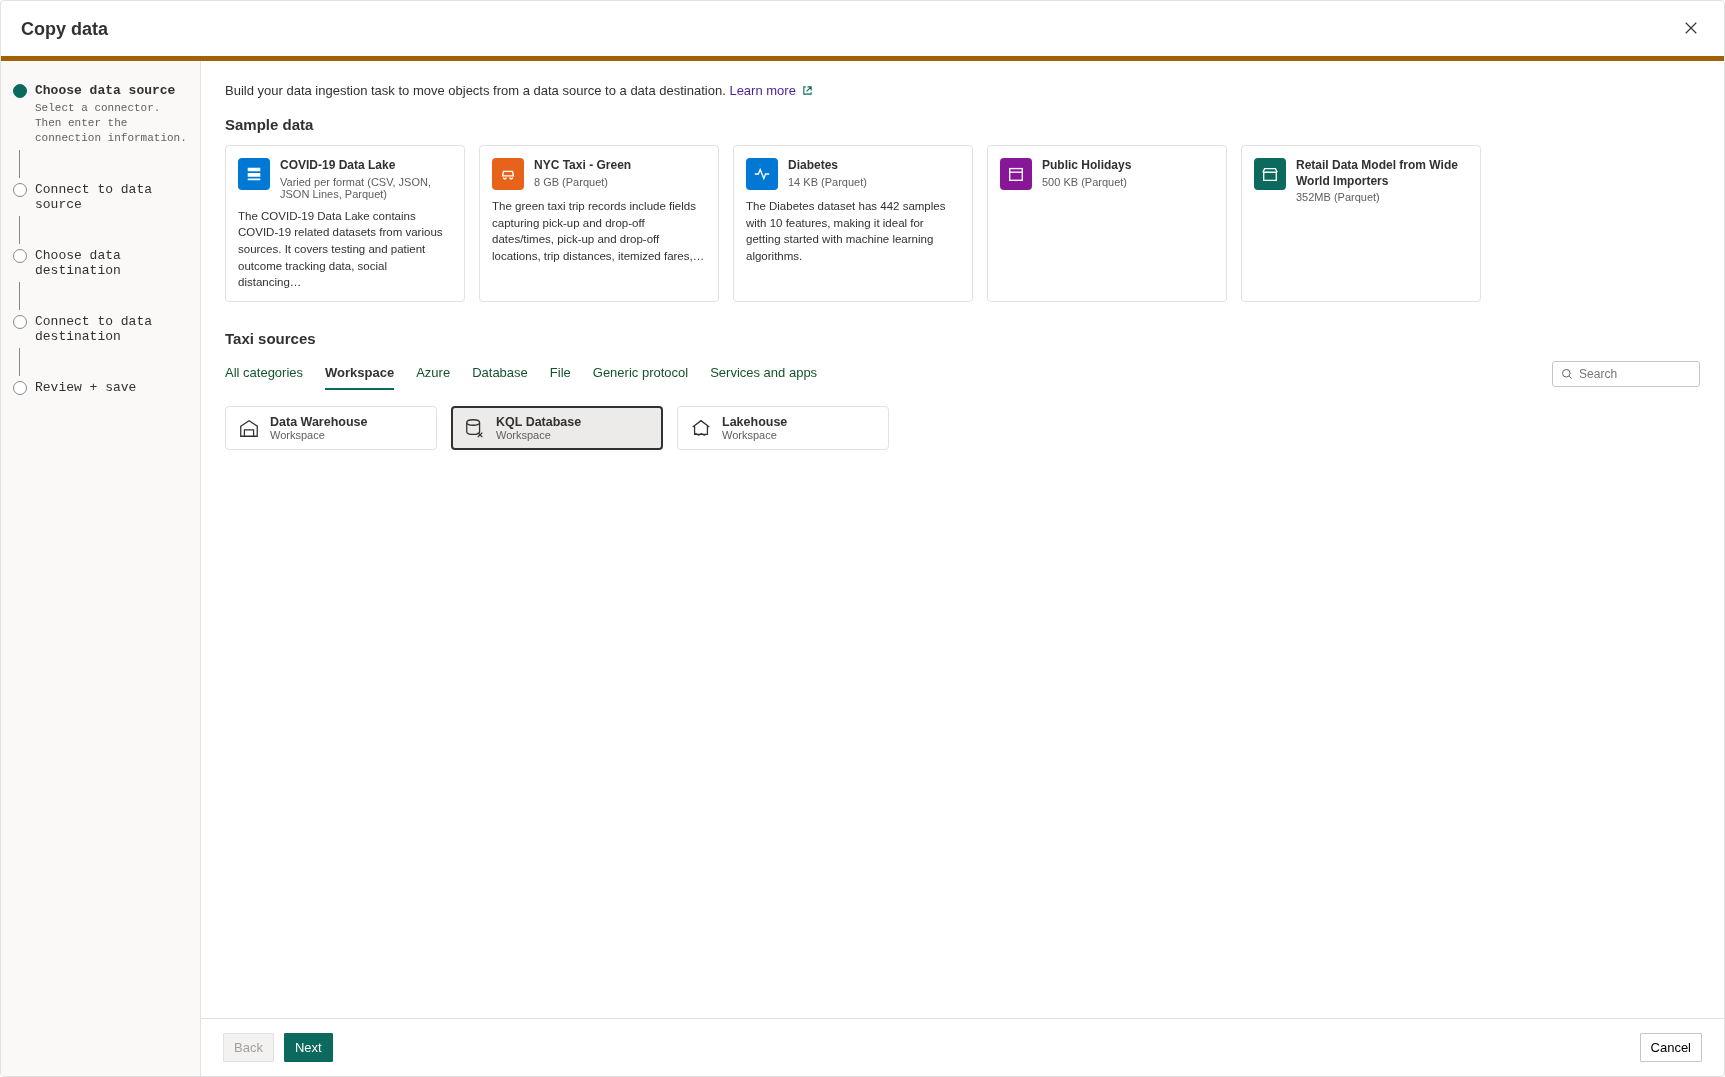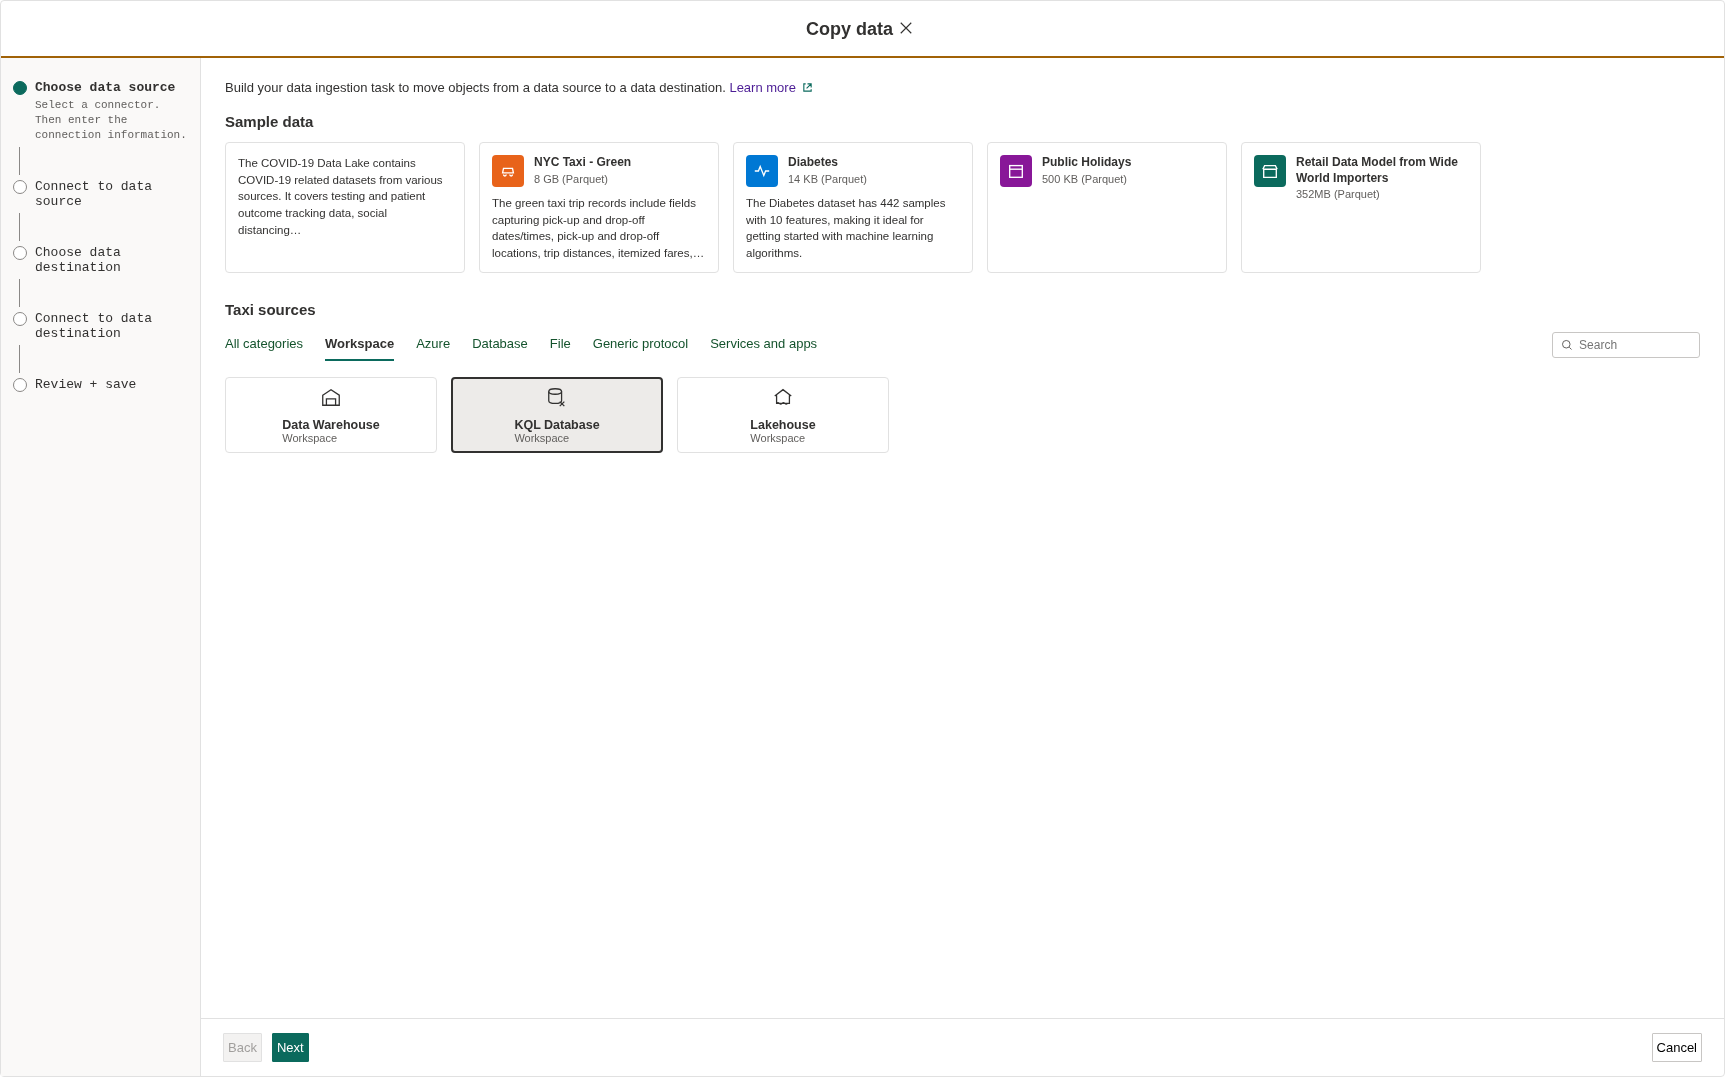--- a/index.html
+++ b/index.html
@@ -1,18 +1,18 @@
 <!DOCTYPE html>
 <html><head>
 <meta charset="utf-8">
 <style>
 * { box-sizing: border-box; margin: 0; padding: 0; }
 body { font-family: "Segoe UI", -apple-system, sans-serif; font-size: 13px; color: #323130; background: #fff; }
 .dialog { width: 1725px; height: 1077px; border: 1px solid #e1e1e1; border-radius: 4px; display: flex; flex-direction: column; position: relative; }
-.header { display: flex; align-items: center; justify-content: center; padding: 14px 20px 12px 20px; border-bottom: 2px solid #a16207; }
+.header { display: flex; align-items: center; justify-content: space-between; padding: 14px 20px 12px 20px; border-bottom: 5px solid #a16207; }
 .header h1 { font-size: 18px; font-weight: 600; }
 .close-btn { background: none; border: none; cursor: pointer; font-size: 18px; color: #323130; padding: 4px 6px; }
 .body { flex: 1; display: flex; overflow: hidden; }
 .sidebar { width: 200px; background: #faf9f8; padding: 22px 12px 12px 12px; border-right: 1px solid #e1e1e1; font-family: Liberation Mono, monospace; }
 .step { display: flex; align-items: flex-start; position: relative; }
 .step-marker { width: 14px; height: 14px; border-radius: 50%; border: 1.5px solid #8a8886; background: #fff; margin-right: 8px; margin-top: 1px; flex-shrink: 0; }
 .step.active .step-marker { background: #0b6a5d; border-color: #0b6a5d; }
 .step-label { font-size: 13px; color: #323130; }
 .step.active .step-label { font-weight: 600; }
 .step-sub { font-size: 11px; color: #605e5c; margin-top: 3px; line-height: 1.35; }
@@ -36,28 +36,28 @@
 .card-meta { font-size: 11px; color: #605e5c; margin-top: 2px; }
 .card-desc { font-size: 11.5px; color: #323130; line-height: 1.45; }
 .tabs-row { display: flex; align-items: center; justify-content: space-between; margin-bottom: 16px; }
 .tabs { display: flex; gap: 22px; }
 .tab { font-size: 13px; color: #14532d; padding: 6px 0 8px 0; cursor: pointer; border-bottom: 2px solid transparent; }
 .tab.active { color: #323130; font-weight: 600; border-bottom-color: #0b6a5d; }
 .search-box { display: flex; align-items: center; border: 1px solid #c8c6c4; border-radius: 3px; padding: 5px 8px; width: 148px; }
 .search-box svg { width: 14px; height: 14px; fill: #605e5c; margin-right: 6px; }
 .search-box input { border: none; outline: none; font-size: 12px; width: 100%; }
 .ds-grid { display: flex; flex-wrap: wrap; gap: 14px; }
-.ds-card { width: 212px; border: 1px solid #e1e1e1; border-radius: 4px; padding: 8px 12px; display: flex; align-items: center; gap: 10px; cursor: pointer; flex-direction: column; }
+.ds-card { width: 212px; border: 1px solid #e1e1e1; border-radius: 4px; padding: 8px 12px; display: flex; align-items: center; gap: 10px; cursor: pointer; }
 .ds-card.selected { border: 2px solid #323130; background: #edebe9; padding: 7px 11px; }
 .ds-card svg { width: 22px; height: 22px; fill: none; stroke: #323130; stroke-width: 1.4; flex-shrink: 0; }
 .ds-title { font-size: 12.5px; font-weight: 600; }
 .ds-sub { font-size: 11px; color: #605e5c; }
 .footer { display: flex; justify-content: space-between; align-items: center; padding: 14px 22px; border-top: 1px solid #e1e1e1; }
 .footer-left { display: flex; gap: 10px; }
-.btn { border: 1px solid #c8c6c4; background: #fff; padding: 6px 4px; border-radius: 1px; font-size: 13px; cursor: pointer; }
+.btn { border: 1px solid #c8c6c4; background: #fff; padding: 6px 10px; border-radius: 1px; font-size: 13px; cursor: pointer; }
 .btn-primary { background: #0b6a5d; border-color: #0b6a5d; color: #fff; }
 .btn:disabled { background: #f3f2f1; color: #a19f9d; border-color: #e1e1e1; cursor: not-allowed; }
 </style>
 </head>
 <body>
 
 <div class="dialog">
   <div class="header">
     <h1>Copy data</h1>
     <button class="close-btn">
@@ -106,20 +106,31 @@
             <span>Learn more</span>
             <svg class="ext-icon" viewBox="0 0 12 12">
                 <path fill="none" stroke="#0b6a5d" stroke-width="1.2" d="M4 2H2v8h8V8M6 2h4v4M10 2L5 7"></path>
               </svg>
           </a>
         </p>
 
         <h2 class="section">Sample data</h2>
         <div class="grid">
           <div class="card">
+            <div class="card-head">
+              <div class="card-icon icon-blue">
+                  <svg viewBox="0 0 20 20">
+                    <path d="M3 3h14v4H3zM3 9h14v4H3zM3 15h14v2H3z"></path>
+                  </svg>
+                </div>
+              <div>
+                <div class="card-title">COVID-19 Data Lake</div>
+                <div class="card-meta">Varied per format (CSV, JSON, JSON Lines, Parquet)</div>
+              </div>
+            </div>
             <div class="card-desc">The COVID-19 Data Lake contains COVID-19 related datasets from various sources. It covers testing and patient outcome tracking data, social distancing…</div>
           </div>
           <div class="card">
             <div class="card-head">
               <div class="card-icon icon-orange">
                   <svg viewBox="0 0 20 20">
                     <path d="M4 12h12l-1-5H5zM5 14a1.5 1.5 0 103 0M12 14a1.5 1.5 0 103 0" fill="none" stroke="#fff" stroke-width="1.5"></path>
                   </svg>
                 </div>
               <div>

